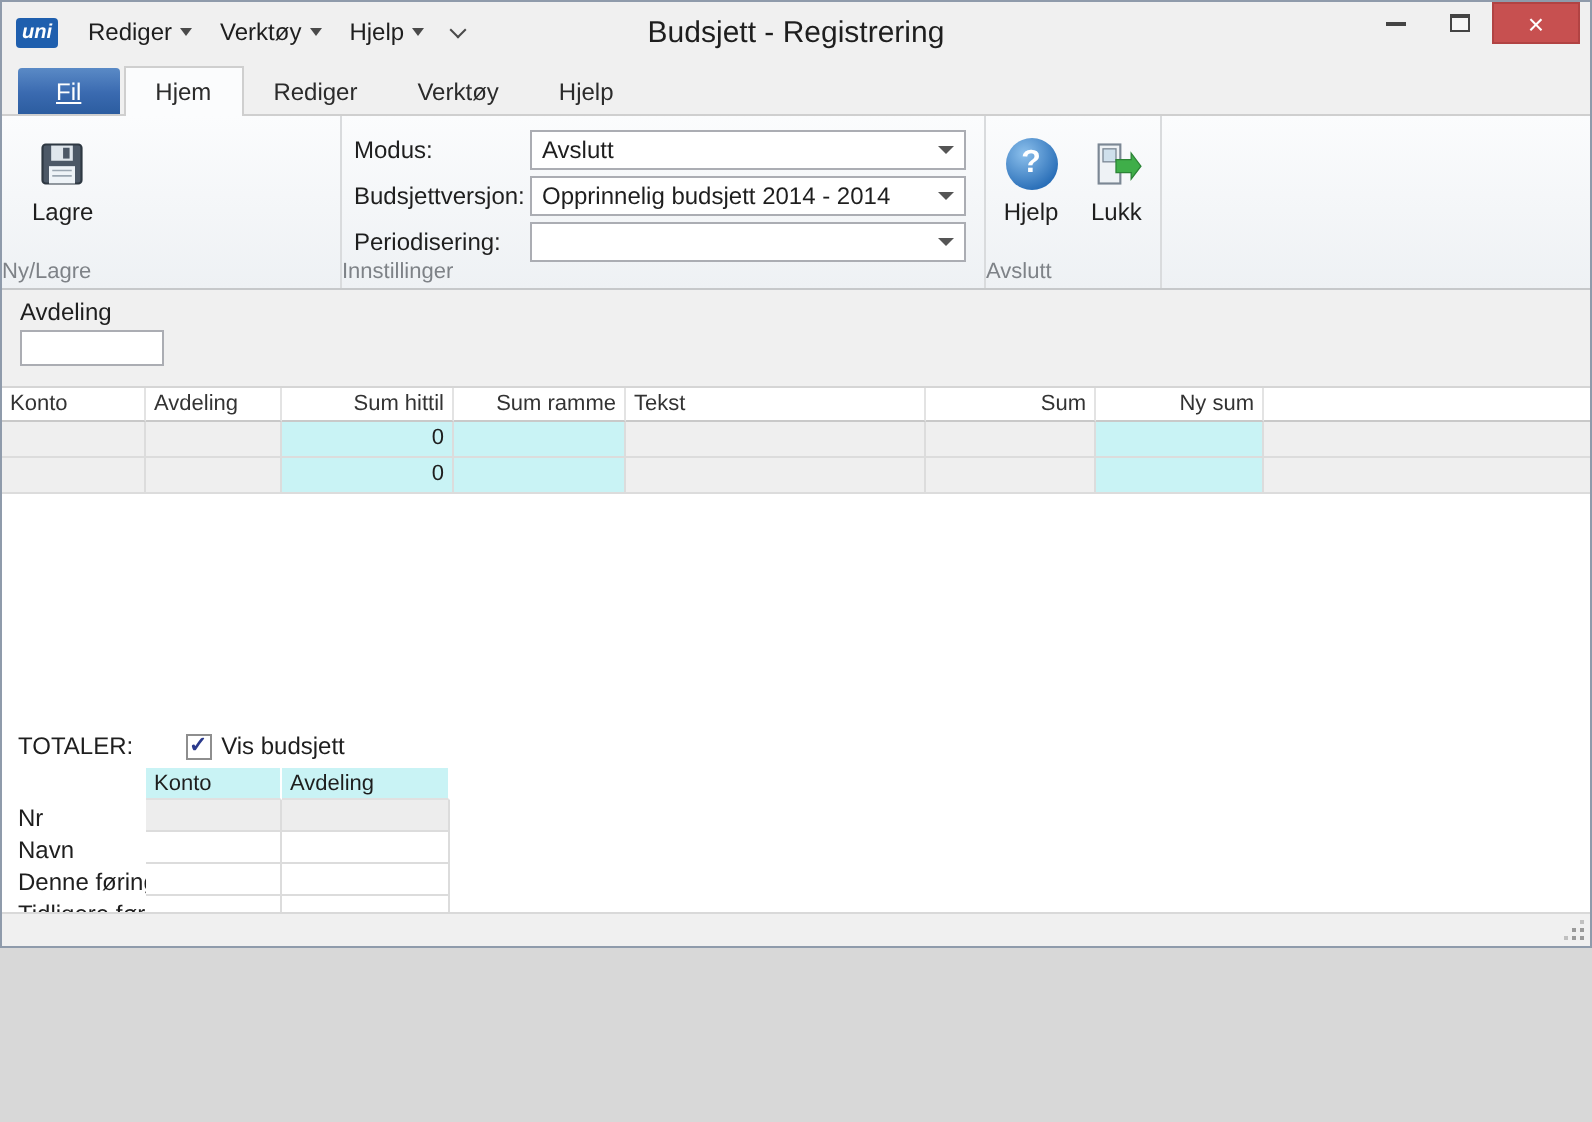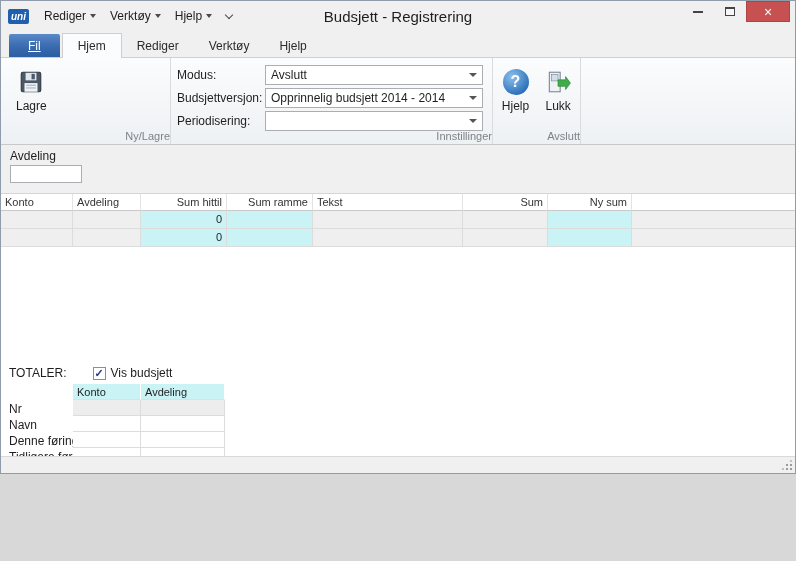--- a/index.html
+++ b/index.html
@@ -34,21 +34,21 @@
   .tab{padding:5px 15px 4px;font-size:12px;color:#2b2b2b;cursor:default;}
   .tab.fil{background:linear-gradient(#5a8ac6,#3a6ab0 55%,#2c5da0);color:#fff;border-radius:2px 2px 0 0;
            padding:5px 19px 4px;margin-right:2px;text-align:right;}
   .tab.fil span{text-decoration:underline;}
   .tab.active{background:#fbfcfd;border:1px solid #cfcfcf;border-bottom:none;position:relative;z-index:2;margin-bottom:-1px;padding-bottom:5px;}
 
   
   .ribbon{height:88px;background:linear-gradient(#fbfcfd,#eef1f4);border-top:1px solid #cfcfcf;
           border-bottom:1px solid #c6c8ca;display:flex;flex:0 0 auto;position:relative;z-index:1;}
   .rgroup{position:relative;height:100%;border-right:1px solid #d9dbdd;padding:4px 6px 16px;}
-  .rgroup-label{position:absolute;bottom:2px;left:0;right:0;text-align:right;font-size:11px;color:#7e8287;}
+  .rgroup-label{position:absolute;bottom:2px;left:0;right:0;text-align:left;font-size:11px;color:#7e8287;}
   .g-ny{width:170px;display:flex;}
   .smallcol{display:flex;flex-direction:column;gap:8px;padding-top:6px;}
   .smallbtn{display:flex;align-items:center;gap:5px;padding:2px 4px;font-size:12px;color:#1e1e1e;border:1px solid transparent;border-radius:2px;cursor:default;white-space:nowrap;}
   .bigbtn{display:flex;flex-direction:column;align-items:center;justify-content:flex-start;gap:4px;
           padding:6px 6px 2px;font-size:12px;color:#1e1e1e;border:1px solid transparent;border-radius:2px;cursor:default;}
   .g-ny .bigbtn{margin-left:2px;}
   .g-innstillinger{width:322px;display:flex;flex-direction:column;gap:3px;padding-top:7px;}
   .settings-row{display:flex;align-items:center;}
   .settings-label{width:88px;font-size:12px;color:#1e1e1e;}
   .combo{width:218px;height:20px;background:#fff;border:1px solid #abadb3;display:flex;align-items:center;

